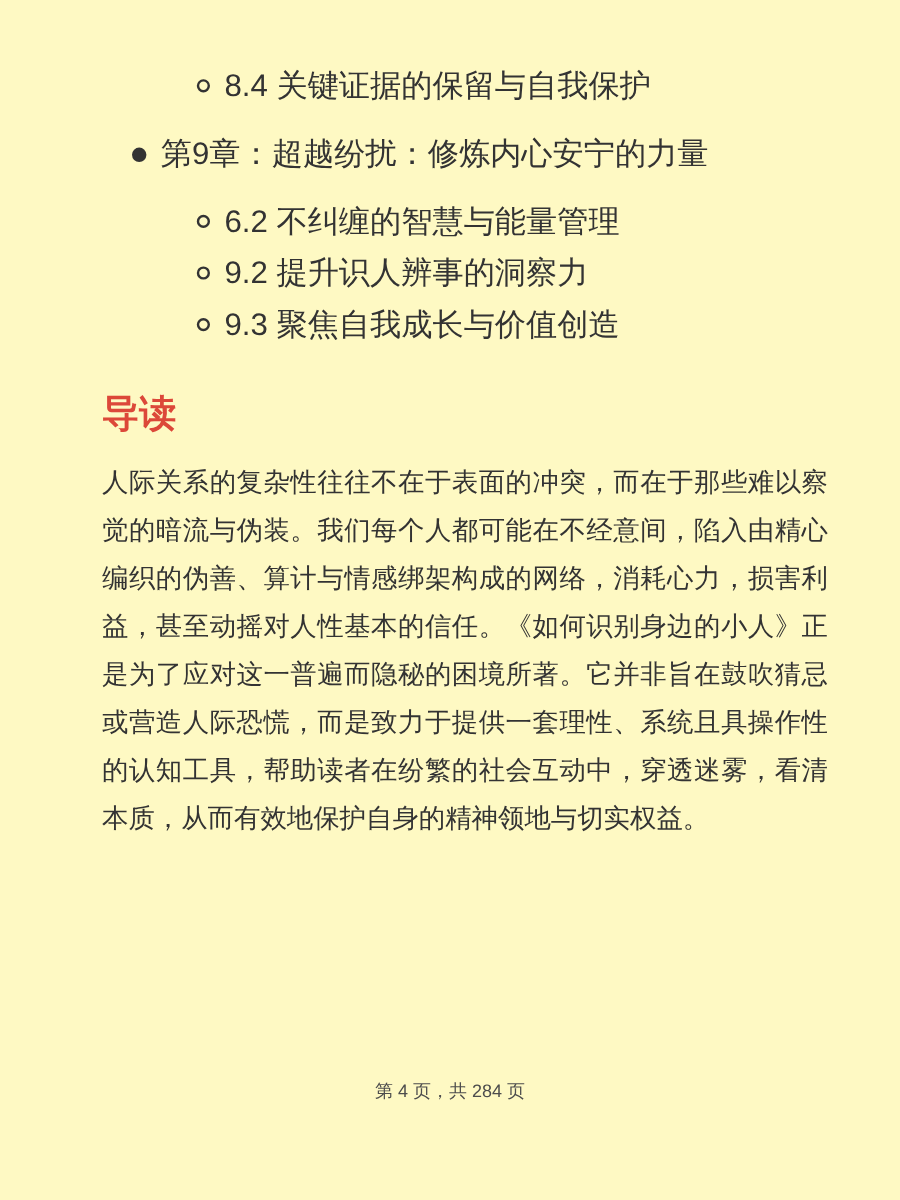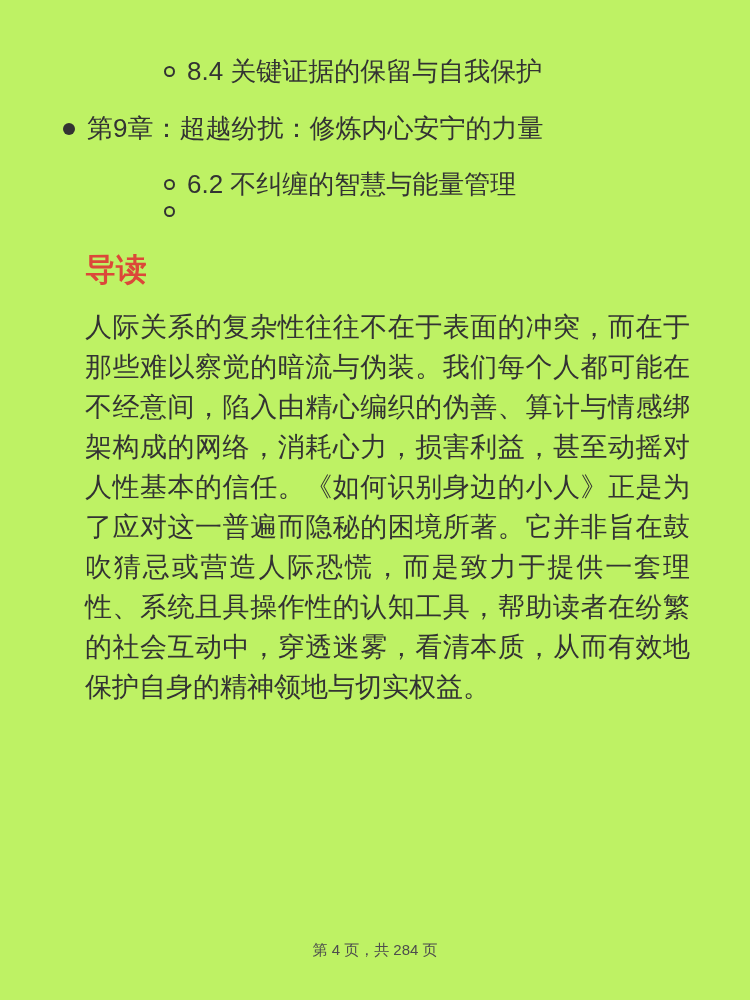--- a/index.html
+++ b/index.html
@@ -4,38 +4,38 @@
 <style>
   html, body {
     margin: 0;
     padding: 0;
     background: #ffffff;
   }
   .page {
     position: relative;
     width: 750px;
     height: 1000px;
-    background: #bef264;
+    background: #fef9c3;
     font-family: "Liberation Sans", "DejaVu Sans", sans-serif;
     color: #333333;
     overflow: hidden;
   }
   
   .toc {
     padding-top: 50px;
   }
   .toc-row {
     display: flex;
     align-items: center;
     line-height: 43px;
     font-size: 26px;
     color: #333333;
   }
   .toc-row.level-1 {
-    padding-left: 63px;
+    padding-left: 110px;
     margin-top: 14px;
     margin-bottom: 13px;
   }
   .toc-row.level-2 {
     padding-left: 164px;
   }
   .bullet {
     flex: 0 0 auto;
     display: inline-block;
     margin-right: 12px;
@@ -57,29 +57,29 @@
   .section-heading {
     margin: 33px 60px 17px 85px;
     font-size: 31px;
     line-height: 40px;
     font-weight: bold;
     color: #DC4839;
   }
   
   .body-paragraph {
     margin: 17px 60px 0 85px;
-    font-size: 27px;
+    font-size: 22px;
     line-height: 40px;
     text-align: justify;
     color: #333333;
   }
   
   .footer {
     position: absolute;
-    top: 941px;
+    top: 900px;
     left: 0;
     width: 100%;
     text-align: center;
     font-size: 15px;
     color: #4d4d4d;
   }
 </style>
 </head>
 <body>
 
@@ -97,22 +97,27 @@
       <span>第9章：超越纷扰：修炼内心安宁的力量</span>
     </div>
 
     <div class="toc-row level-2">
       <span class="bullet hollow"></span>
       <span>6.2 不纠缠的智慧与能量管理</span>
     </div>
 
     <div class="toc-row level-2">
       <span class="bullet hollow"></span>
+      <span>9.2 提升识人辨事的洞察力</span>
     </div>
 
+    <div class="toc-row level-2">
+      <span class="bullet hollow"></span>
+      <span>9.3 聚焦自我成长与价值创造</span>
+    </div>
 
 
   </div>
 
   <h2 class="section-heading">导读</h2>
 
   <p class="body-paragraph">人际关系的复杂性往往不在于表面的冲突，而在于那些难以察觉的暗流与伪装。我们每个人都可能在不经意间，陷入由精心编织的伪善、算计与情感绑架构成的网络，消耗心力，损害利益，甚至动摇对人性基本的信任。《如何识别身边的小人》正是为了应对这一普遍而隐秘的困境所著。它并非旨在鼓吹猜忌或营造人际恐慌，而是致力于提供一套理性、系统且具操作性的认知工具，帮助读者在纷繁的社会互动中，穿透迷雾，看清本质，从而有效地保护自身的精神领地与切实权益。</p>
 
   <div class="footer">
     <span>第 4 页，共 284 页</span>

